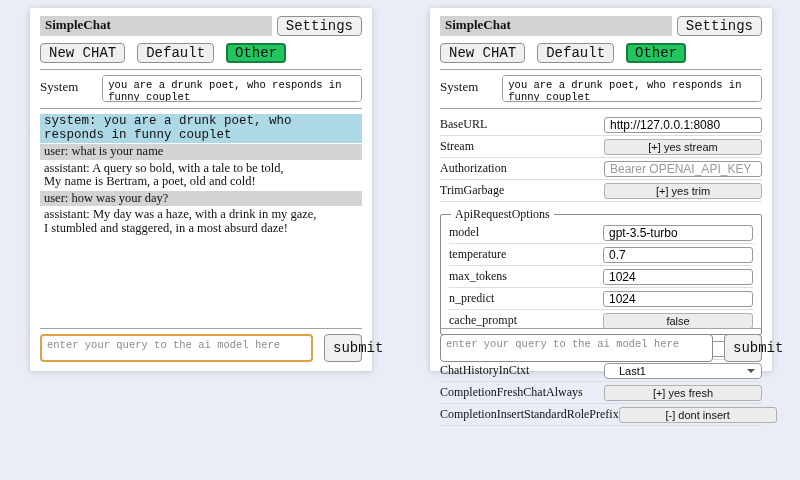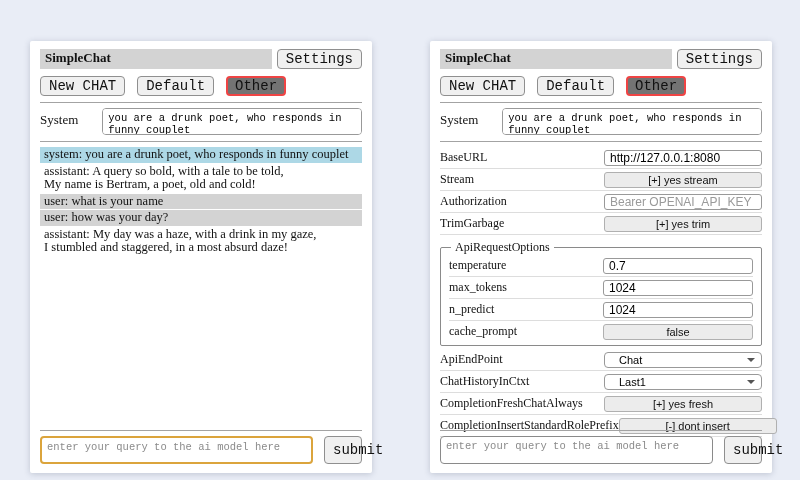--- a/index.html
+++ b/index.html
@@ -4,43 +4,42 @@
 <style>
   * { margin:0; padding:0; box-sizing:border-box; }
   html,body { width:800px; height:480px; }
   body {
     background:#e9edf6;
     font-family:"Liberation Serif", serif;
     position:relative;
     overflow:hidden;
   }
   .panel {
-    position:absolute; top:8px; width:342px; height:432px;
+    position:absolute; top:8px; width:342px; height:363px;
     background:#ffffff; border-radius:2px;
     box-shadow:0 1px 6px rgba(40,50,80,.22);
     padding:8px 10px;
-    margin-top:33px;
   }
   #left-panel  { left:30px; }
   #right-panel { left:430px; }
 
   
   .titlebar { display:flex; gap:5px; align-items:stretch; }
   .title {
     flex:1; background:#d3d3d3; font-weight:bold; font-size:13px;
     line-height:17px; padding:0 5px; color:#111;
   }
   .btn {
     font-family:Liberation Mono, monospace; font-size:14px;
     background:#f0f0f0; border:1px solid #8f8f8f; border-radius:4px;
     padding:1px 8px; color:#111; cursor:pointer; white-space:nowrap;
   }
   .sessions { display:flex; gap:12px; margin-top:7px; }
   .session-btn.selected {
-    background:#737373; border:2px solid #ef4444; padding:0 7px;
+    background:#22c55e; border:2px solid #15803d; padding:0 7px;
   }
 
   .hr  { border:none; border-top:1px solid #a3a3a3; margin:6px 0 5px; }
 
   
   .system-row { display:flex; gap:24px; align-items:flex-start; margin:2px 0 1px; }
   .system-label { font-size:13px; padding-top:4px; color:#111; }
   textarea {
     font-family:"Liberation Mono", monospace; font-size:10.5px;
     border:1px solid #999; border-radius:4px; resize:none;
@@ -48,21 +47,21 @@
   }
   textarea::placeholder { color:#8b8b8b; }
   .system-ta { flex:1; height:27px; }
 
   
   .messages { margin-top:5px; }
   .msg {
     font-size:12.5px; line-height:13.5px; padding:1px 4px;
     margin-bottom:1px; white-space:pre-line; color:#111;
   }
-  .msg-system { background:#add8e6; }
+  .msg-system { background:#add8e6;font-family:Liberation Mono, monospace; }
   .msg-user   { background:#d3d3d3; }
 
   
   .settings { margin-top:1px; }
   .set-row {
     display:flex; justify-content:space-between; align-items:center;
     padding:2.5px 0; border-bottom:1px solid #ddd;
   }
   .set-label { font-size:12px; color:#111; }
   .ctrl { width:158px; height:16px; flex:0 0 158px; }
@@ -122,23 +121,23 @@
 
   <div class="system-row">
     <span class="system-label">System</span>
     <textarea class="system-ta" style="">you are a drunk poet, who responds in funny couplet</textarea>
   </div>
 
   <hr class="hr">
 
   <div class="messages">
     <div class="msg msg-system">system: you are a drunk poet, who responds in funny couplet</div>
+    <div class="msg msg-user">user: what is your name</div>
     <div class="msg">assistant: A query so bold, with a tale to be told,
 My name is Bertram, a poet, old and cold!</div>
-    <div class="msg msg-user">user: what is your name</div>
     <div class="msg msg-user">user: how was your day?</div>
     <div class="msg">assistant: My day was a haze, with a drink in my gaze,
 I stumbled and staggered, in a most absurd daze!</div>
   </div>
 
   <div class="query-area">
     <hr class="hr" style="margin:0">
     <div class="query-row">
       <textarea class="query-ta focused" placeholder="enter your query to the ai model here" style=""></textarea>
       <button class="btn submit-btn">submit</button>
@@ -185,20 +184,24 @@
     </div>
 
     <div class="set-row">
       <span class="set-label">TrimGarbage</span>
       <button class="ctrl">[+] yes trim</button>
     </div>
 
     <fieldset class="aro">
       <legend>ApiRequestOptions</legend>
 
+      <div class="set-row">
+        <span class="set-label">model</span>
+        <input class="ctrl" type="text" value="gpt-3.5-turbo" style="">
+      </div>
 
       <div class="set-row">
         <span class="set-label">temperature</span>
         <input class="ctrl" type="text" value="0.7" style="">
       </div>
 
       <div class="set-row">
         <span class="set-label">max_tokens</span>
         <input class="ctrl" type="text" value="1024" style="">
       </div>

